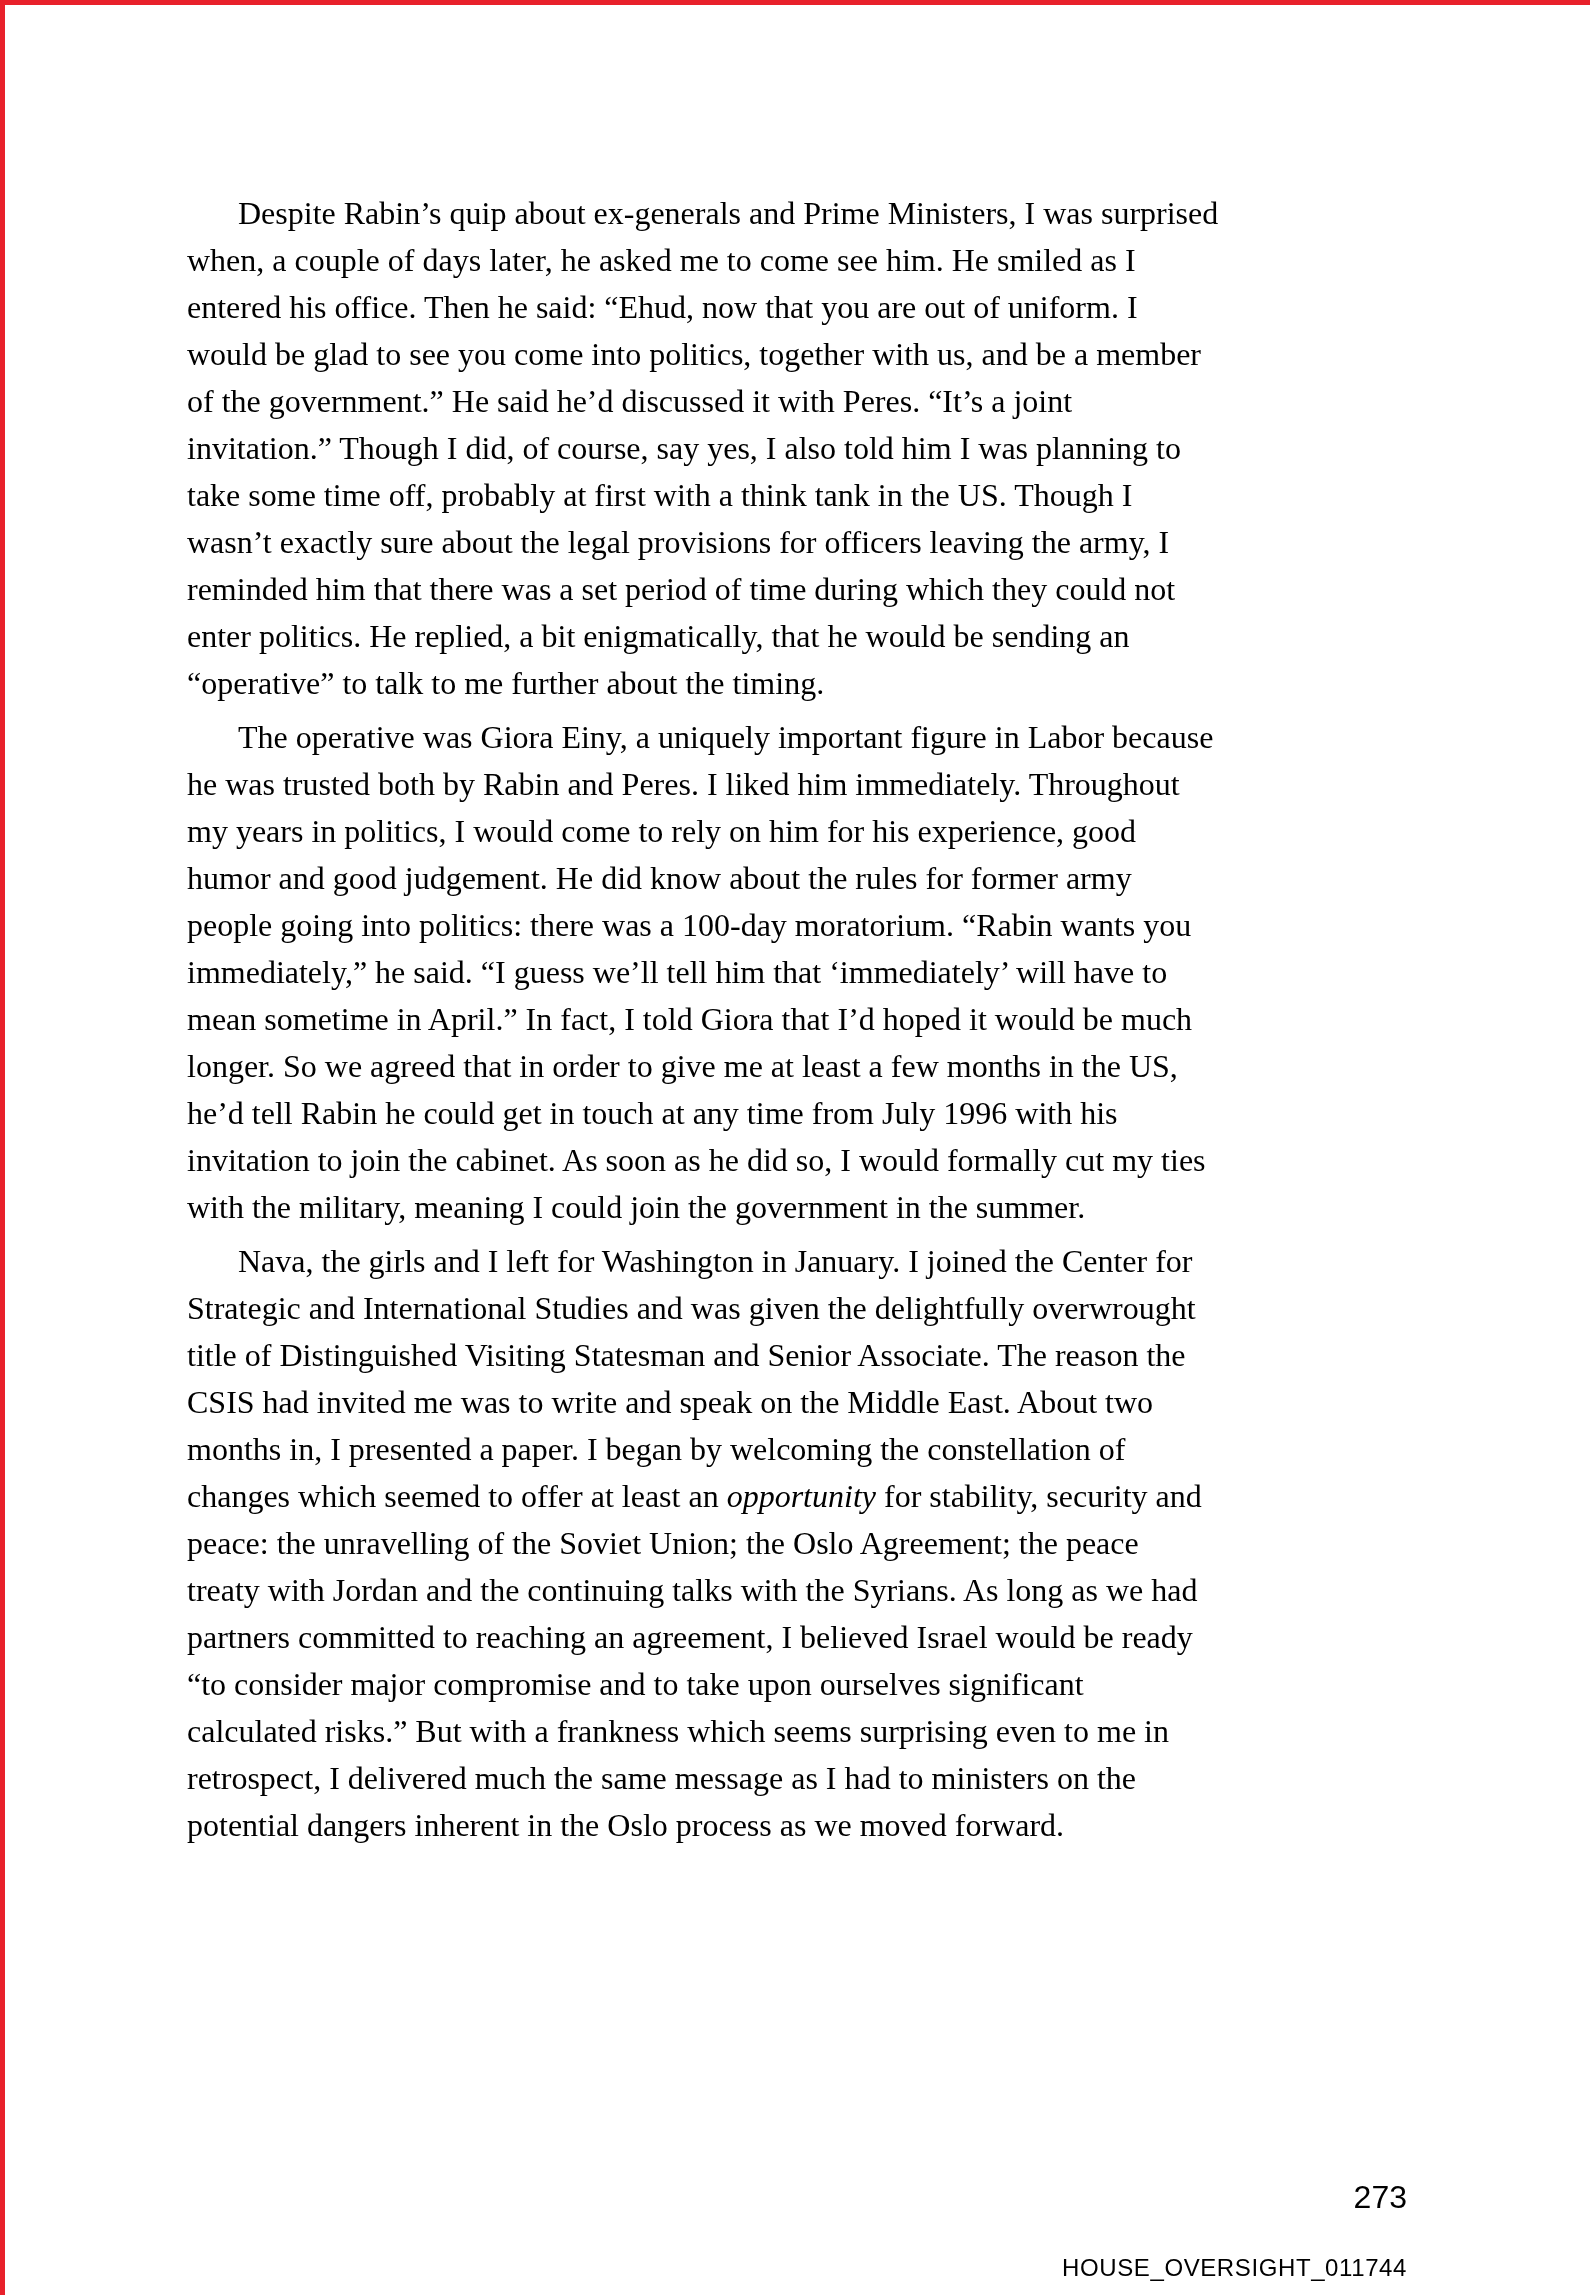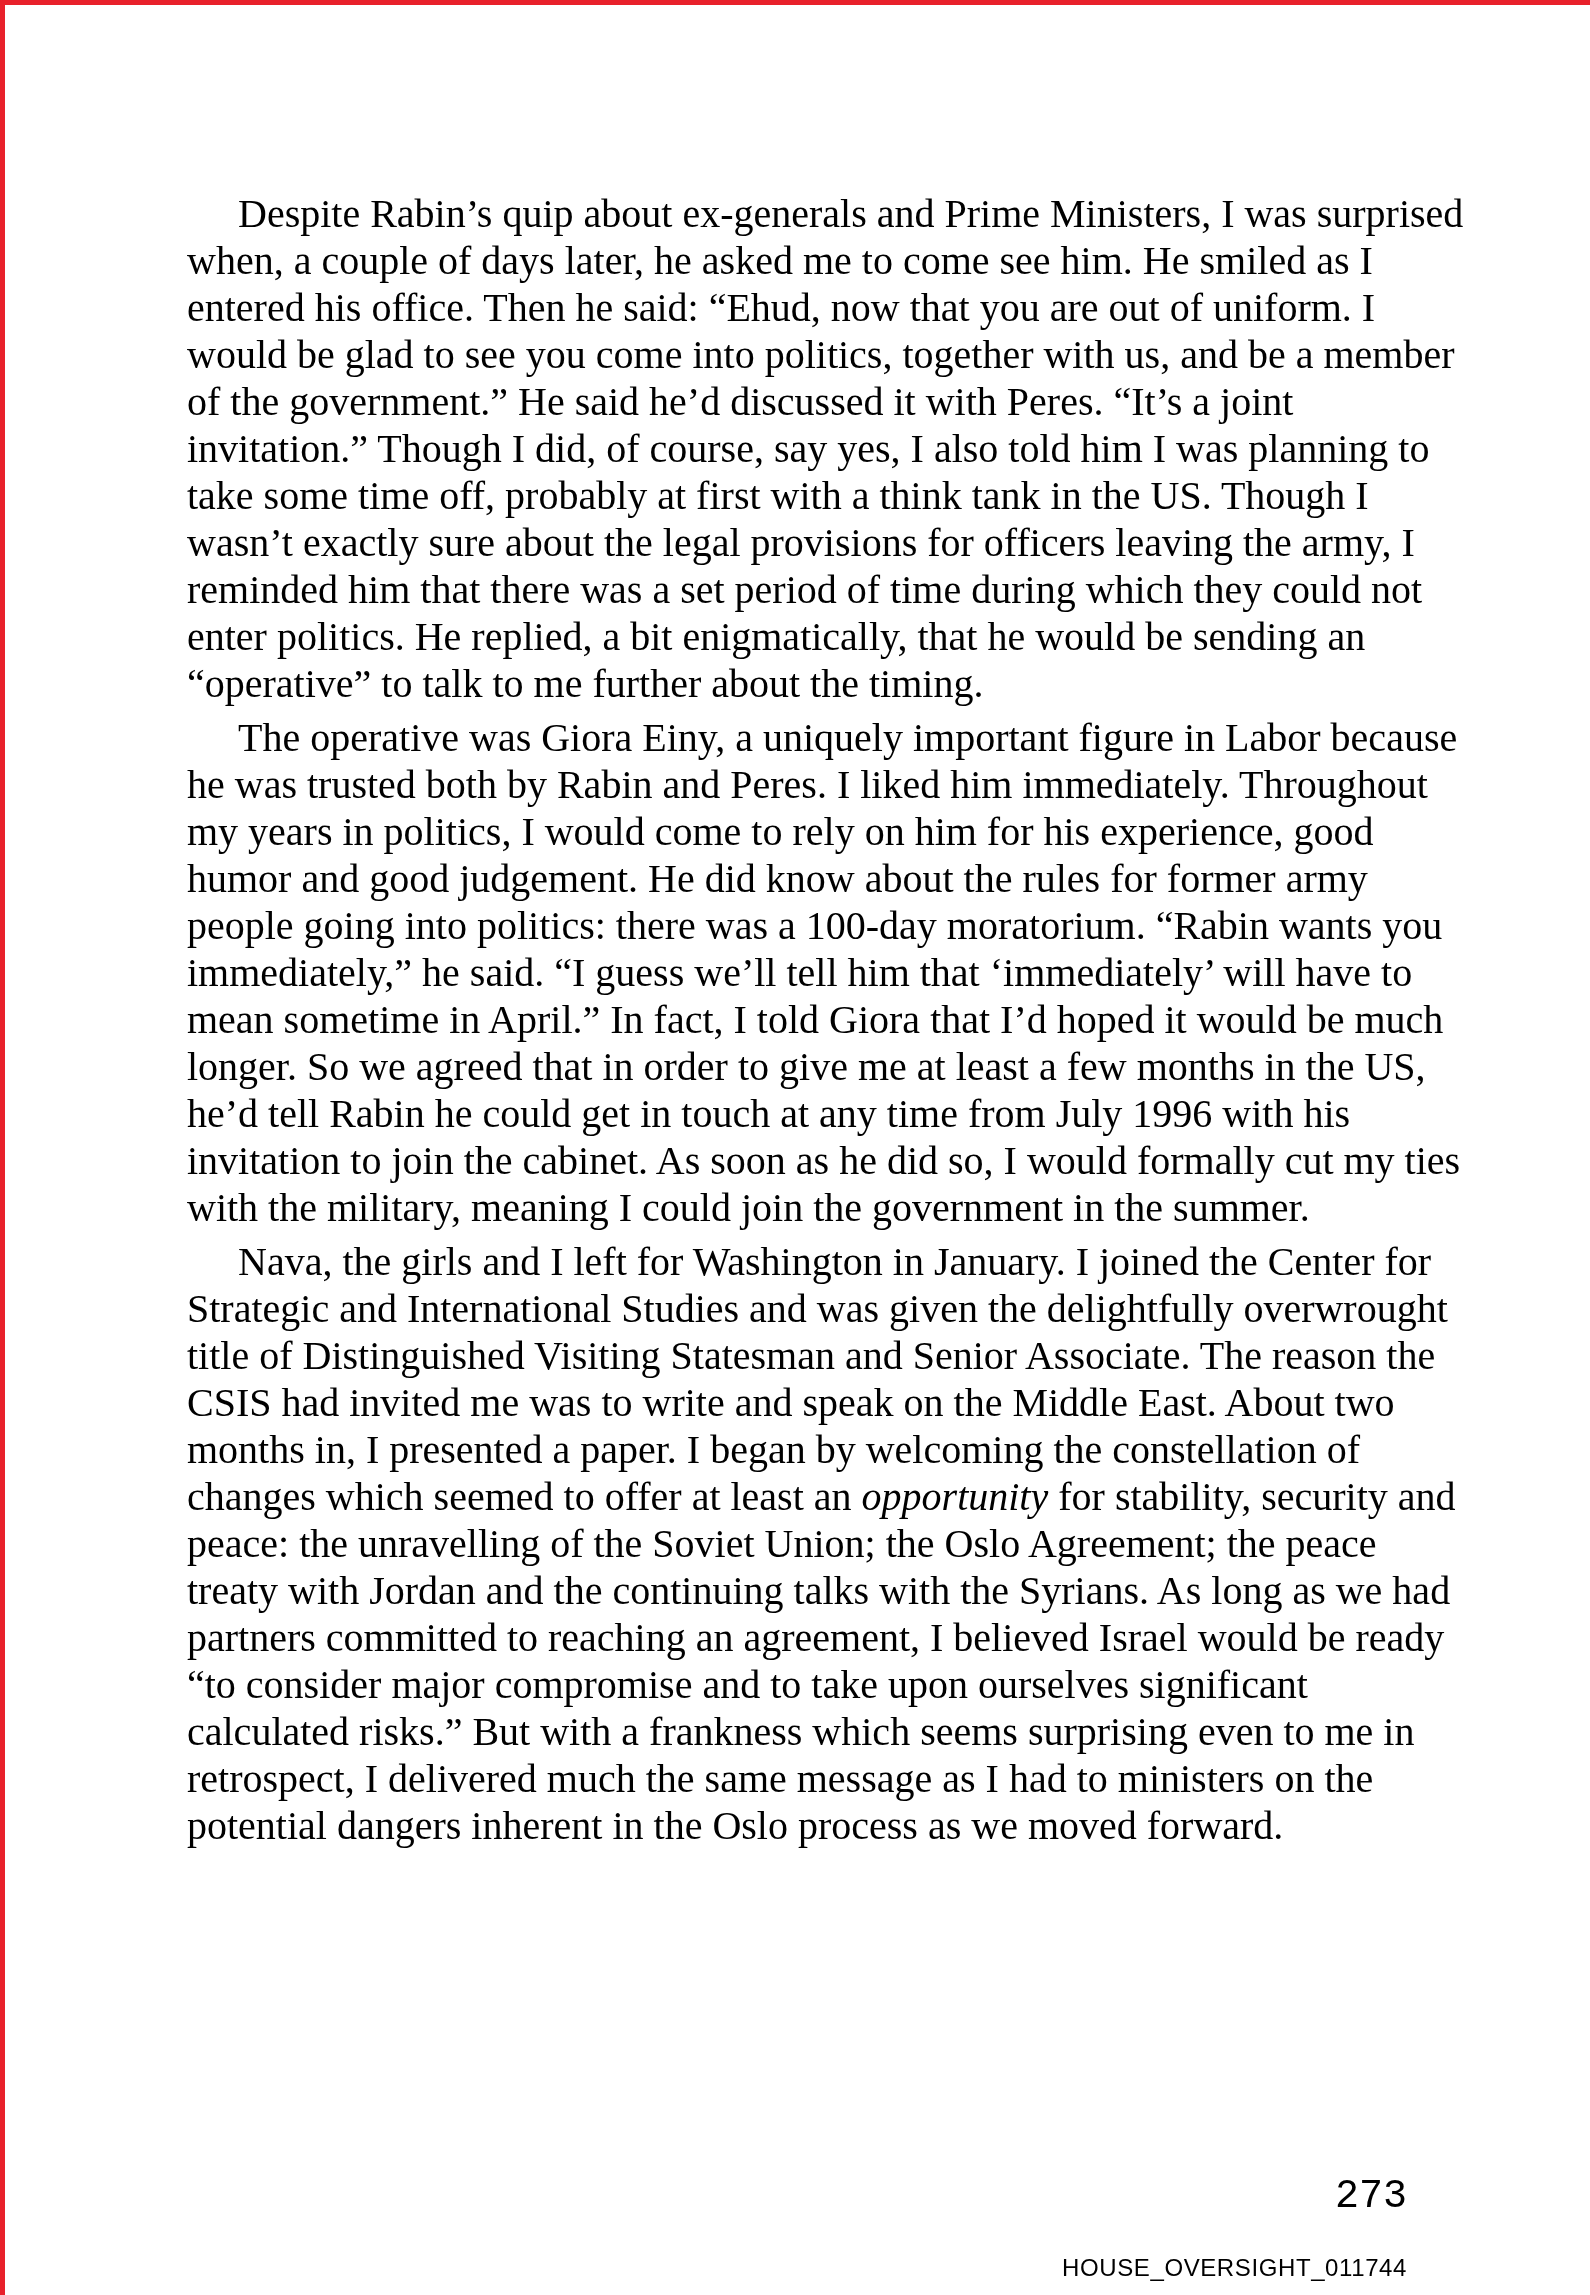--- a/index.html
+++ b/index.html
@@ -26,32 +26,32 @@
     width: 4.5px; height: 2295px;
   }
   .text-block {
     position: absolute;
     left: 187px;
     top: 190px;
     width: 1232px;
   }
   .para + .para { margin-top: 7px; }
   .line {
-    font-size: 40px;
+    font-size: 32px;
     line-height: 47px;
     white-space: nowrap;
   }
   .indent { padding-left: 51px; }
   .ital { font-style: italic; }
   .page-number {
     position: absolute;
     top: 2179px;
     right: 184px;
-    font-family: Liberation Mono, monospace;
-    font-size: 40px;
+    font-family: Liberation Sans, sans-serif;
+    font-size: 32px;
     line-height: 36px;
     white-space: nowrap;
     text-align: center;
   }
   .bates {
     position: absolute;
     top: 2250px;
     right: 184px;
     font-family: "Liberation Sans", "DejaVu Sans", sans-serif;
     font-size: 24px;

